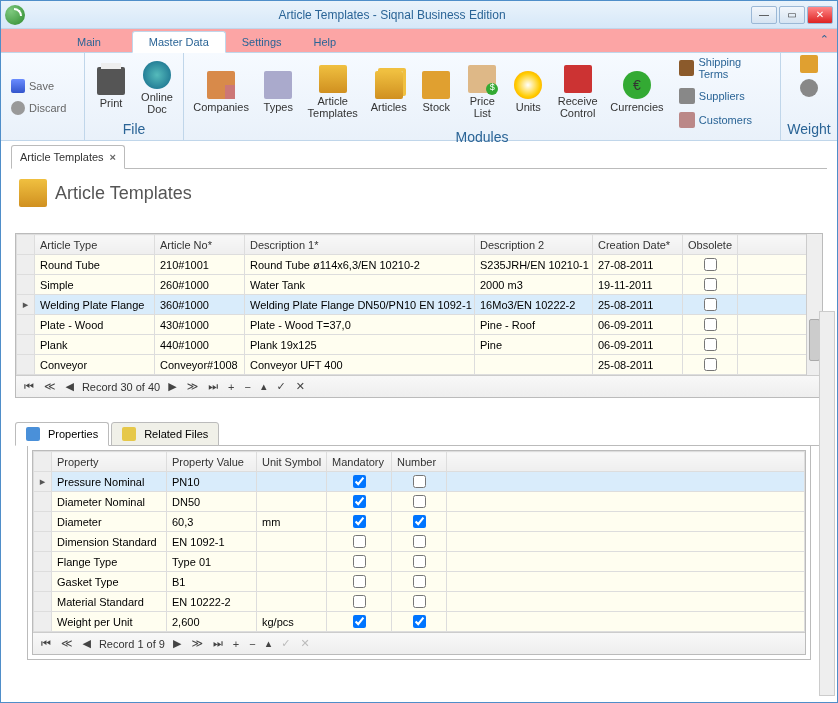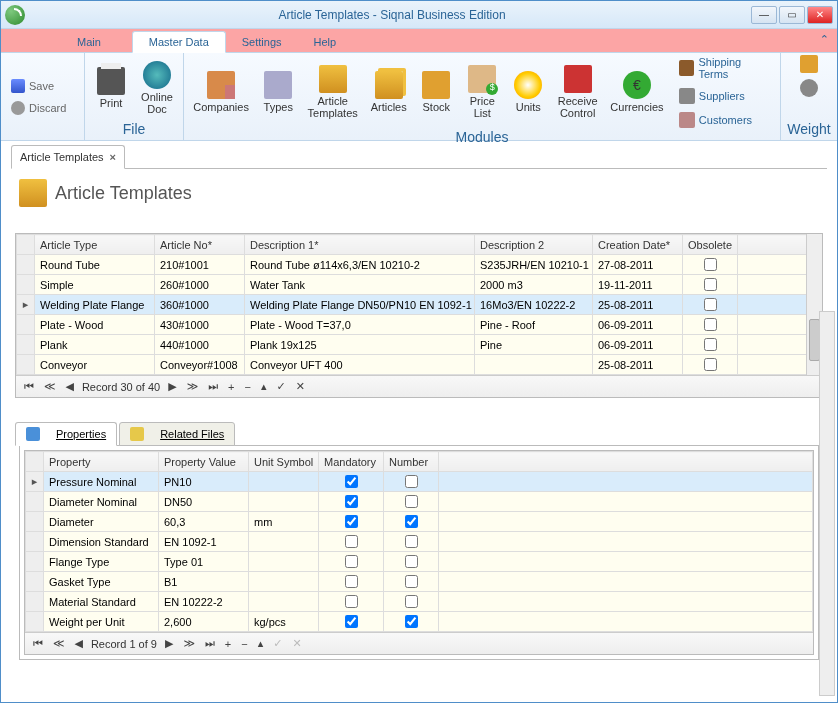--- a/index.html
+++ b/index.html
@@ -62,21 +62,21 @@
 .grid th { background: linear-gradient(#f8f8f8, #eee); color: #333; font-weight: normal; }
 .grid tbody tr { background: #fffef0; }
 .grid tbody tr.sel { background: #d9ecfb; }
 .rowhdr { width: 18px; background: #eee !important; text-align: center !important; color: #555; }
 .chk { width: 13px; height: 13px; margin: 0 auto; display: block; }
 .navigator { height: 22px; background: linear-gradient(#f8f8f8, #eee); border-top: 1px solid #ccc; display: flex; align-items: center; gap: 6px; padding: 0 6px; font-size: 11px; color: #333; }
 .navigator .nb { cursor: pointer; color: #444; padding: 0 2px; }
 .vscroll { position: absolute; right: 0; top: 0; bottom: 22px; width: 16px; background: #eee; border-left: 1px solid #ccc; }
 .vscroll .thumb { position: absolute; left: 2px; right: 2px; background: #ccc; border: 1px solid #aaa; border-radius: 2px; }
 .detail-tabs { margin-top: 8px; display: flex; border-bottom: 1px solid #bbb; }
-.dtab { padding: 4px 10px; border: 1px solid #bbb; background: #f0f0e8; margin-right: 2px; margin-bottom: -1px; display: flex; align-items: center; gap: 16px; cursor: pointer; font-size: 11px; border-radius: 3px 3px 0 0; text-decoration: underline; }
+.dtab { padding: 4px 10px; border: 1px solid #bbb; background: #f0f0e8; margin-right: 2px; margin-bottom: -1px; display: flex; align-items: center; gap: 8px; cursor: pointer; font-size: 11px; border-radius: 3px 3px 0 0; }
 .dtab.active { background: #fff; border-bottom: 1px solid #fff; }
 .dtab .ic { width: 14px; height: 14px; }
 .ic-props { background: #4a90d9; }
 .ic-files { background: #e6c84a; }
 .detail-panel { border: 1px solid #bbb; border-top: none; padding: 4px; }
 .col-center { text-align: center !important; }
 .outer-scroll { position: absolute; right: 2px; top: 170px; bottom: 6px; width: 16px; background: #eee; border: 1px solid #ccc; }
 </style>
 </head>
 <body>
@@ -327,21 +327,21 @@
   <div class="detail-tabs" style="margin:8px 4px 0 4px">
     <div class="dtab active">
         <span class="ic ic-props"></span>
         <span>Properties</span>
       </div>
     <div class="dtab">
         <span class="ic ic-files"></span>
         <span>Related Files</span>
       </div>
   </div>
-  <div class="detail-panel" style="margin:0 8px">
+  <div class="detail-panel" style="margin:0 16px">
     <div class="grid-wrap">
       <table class="grid">
         <colgroup>
             <col style="width:18px">
             <col style="width:115px">
             <col style="width:90px">
             <col style="width:70px">
             <col style="width:65px">
             <col style="width:55px">
             <col>

